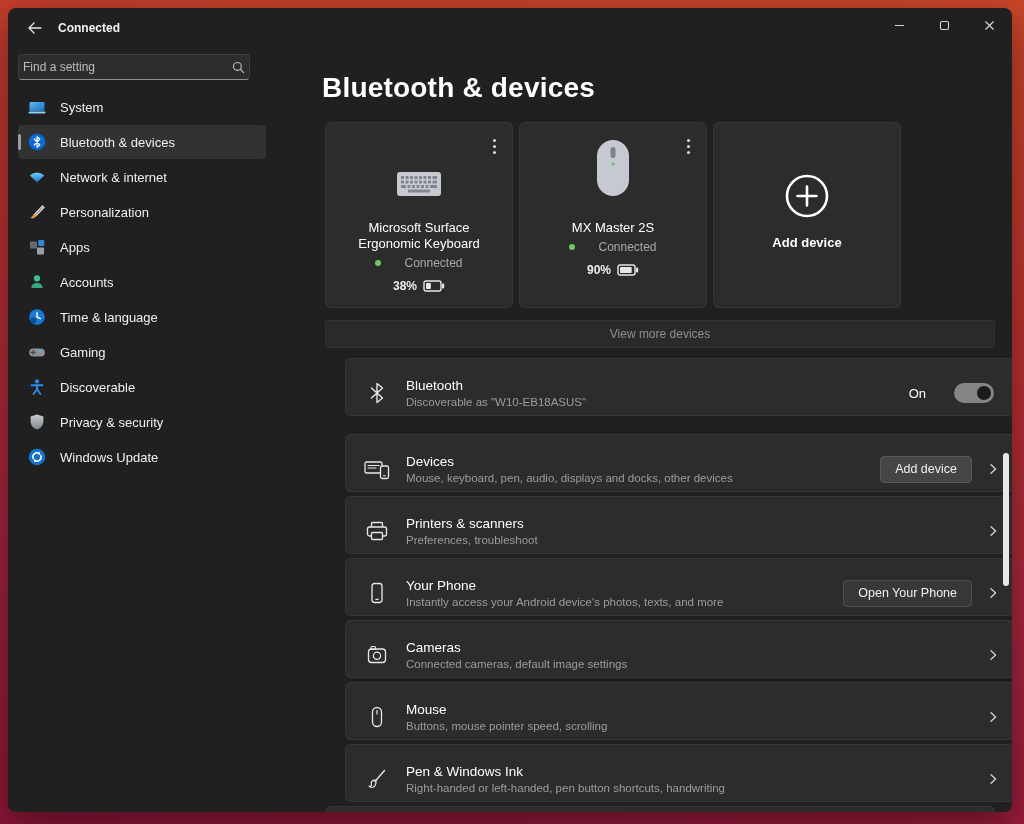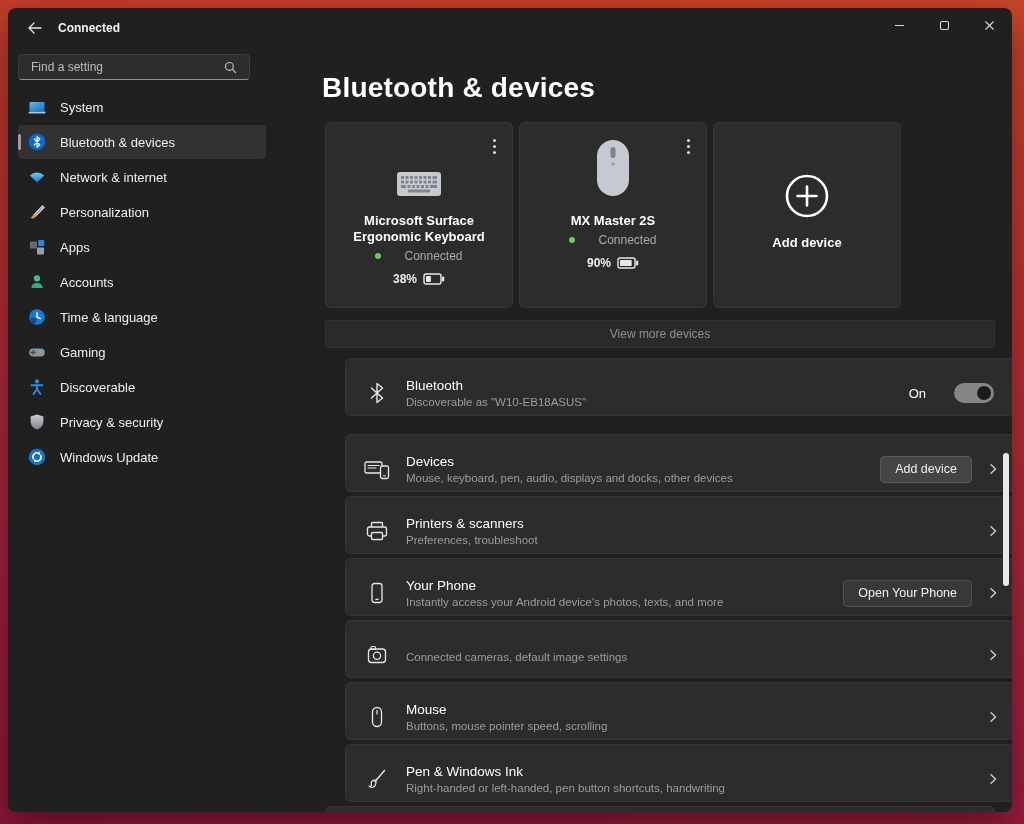--- a/index.html
+++ b/index.html
@@ -41,21 +41,21 @@
       radial-gradient(circle at 52% 48%, #7c4030 0 55%, #45201a 100%);
   }
   .user-name { position:absolute; left:70px; top:26px; font-size:13px; font-weight:700; color:#fff; }
   .redaction-pill {
     position:absolute; left:59px; top:44px; width:213px; height:19px; border-radius:10px;
     background:var(--redaction-pill,#e11b17);
   }
   .search-box {
     position:relative; margin:10px 0 0 2px; width:232px; height:26px;
     background:#2d2d2d; border:1px solid #3c3c3c; border-bottom:1.5px solid #8f8f8f;
-    border-radius:4px; display:flex; align-items:center; padding:0 12px;
+    border-radius:4px; display:flex; align-items:center; padding:0 4px;
   }
   .search-box input {
     flex:1; background:transparent; border:none; outline:none;
     font-size:12px; color:#eee; font-family:inherit;
   }
   .search-box input::placeholder { color:#bdbdbd; }
   .nav { margin-top:10px; }
   .nav-item {
     position:relative; display:flex; align-items:center; height:34px; margin:1px 2px;
     border-radius:4px; padding-left:10px; cursor:default;
@@ -72,21 +72,21 @@
   .page-title { position:absolute; left:0; top:24px; font-size:28px; font-weight:700; letter-spacing:.2px; color:#fff; }
   .cards { position:absolute; left:3px; top:74px; display:flex; gap:6px; }
   .card {
     position:relative; width:188px; height:186px; background:var(--card-bg,#2c2c2c);
     border:1px solid rgba(255,255,255,.05); border-radius:6px;
     display:flex; flex-direction:column; align-items:center; text-align:center;
   }
   .kebab { position:absolute; right:10px; top:10px; padding:4px 6px; display:flex; flex-direction:column; align-items:center; }
   .kebab i { width:3px; height:3px; border-radius:50%; background:#dcdcdc; margin:1.6px 0; }
   .card-glyph { height:74px; display:flex; align-items:flex-end; justify-content:center; }
-  .card-name { margin-top:16px; font-size:13px; font-weight:700; line-height:16px; color:#fff; padding:0 10px; }
+  .card-name { margin-top:23px; font-size:13px; font-weight:400; line-height:16px; color:#fff; padding:0 10px; }
   .card-status { margin-top:4px; font-size:12px; color:#a9a9a9; display:flex; align-items:center; justify-content:center; gap:23px; }
   .status-dot { width:6px; height:6px; border-radius:50%; background:var(--status-green,#6ccb5f); }
   .card-batt { margin-top:9px; font-size:12px; font-weight:700; color:#eee; display:flex; align-items:center; justify-content:center; gap:6px; }
   .card.add { justify-content:center; }
   .add-circle { margin-top:-8px; }
   .add-label { margin-top:12px; font-size:13px; font-weight:700; color:#fff; }
   .view-more {
     position:absolute; left:3px; top:272px; width:670px; height:28px;
     background:#2a2a2a; border:1px solid rgba(255,255,255,.04); border-radius:4px;
     display:flex; align-items:center; justify-content:center;
@@ -487,20 +487,21 @@
 
       <div class="srow" style="top:572px">
         <span class="srow-icon">
           <svg width="24" height="24" viewBox="0 0 24 24">
             <rect x="3.5" y="6" width="17" height="13.5" rx="3" stroke="#e8e8e8" stroke-width="1.3" fill="none"></rect>
             <rect x="6" y="3.5" width="4.5" height="3" rx="1" stroke="#e8e8e8" stroke-width="1.2" fill="none"></rect>
             <circle cx="12" cy="12.7" r="3.6" stroke="#e8e8e8" stroke-width="1.3" fill="none"></circle>
           </svg>
         </span>
         <div class="srow-text">
+          <div class="srow-title">Cameras</div>
           <div class="srow-sub">Connected cameras, default image settings</div>
         </div>
         <span class="chev">
           <svg width="12" height="12" viewBox="0 0 12 12">
               <path d="M4 1.8 L8.6 6 L4 10.2" stroke="#cfcfcf" stroke-width="1.4" fill="none" stroke-linecap="round" stroke-linejoin="round"></path>
             </svg>
         </span>
       </div>
 
       <div class="srow" style="top:634px">

